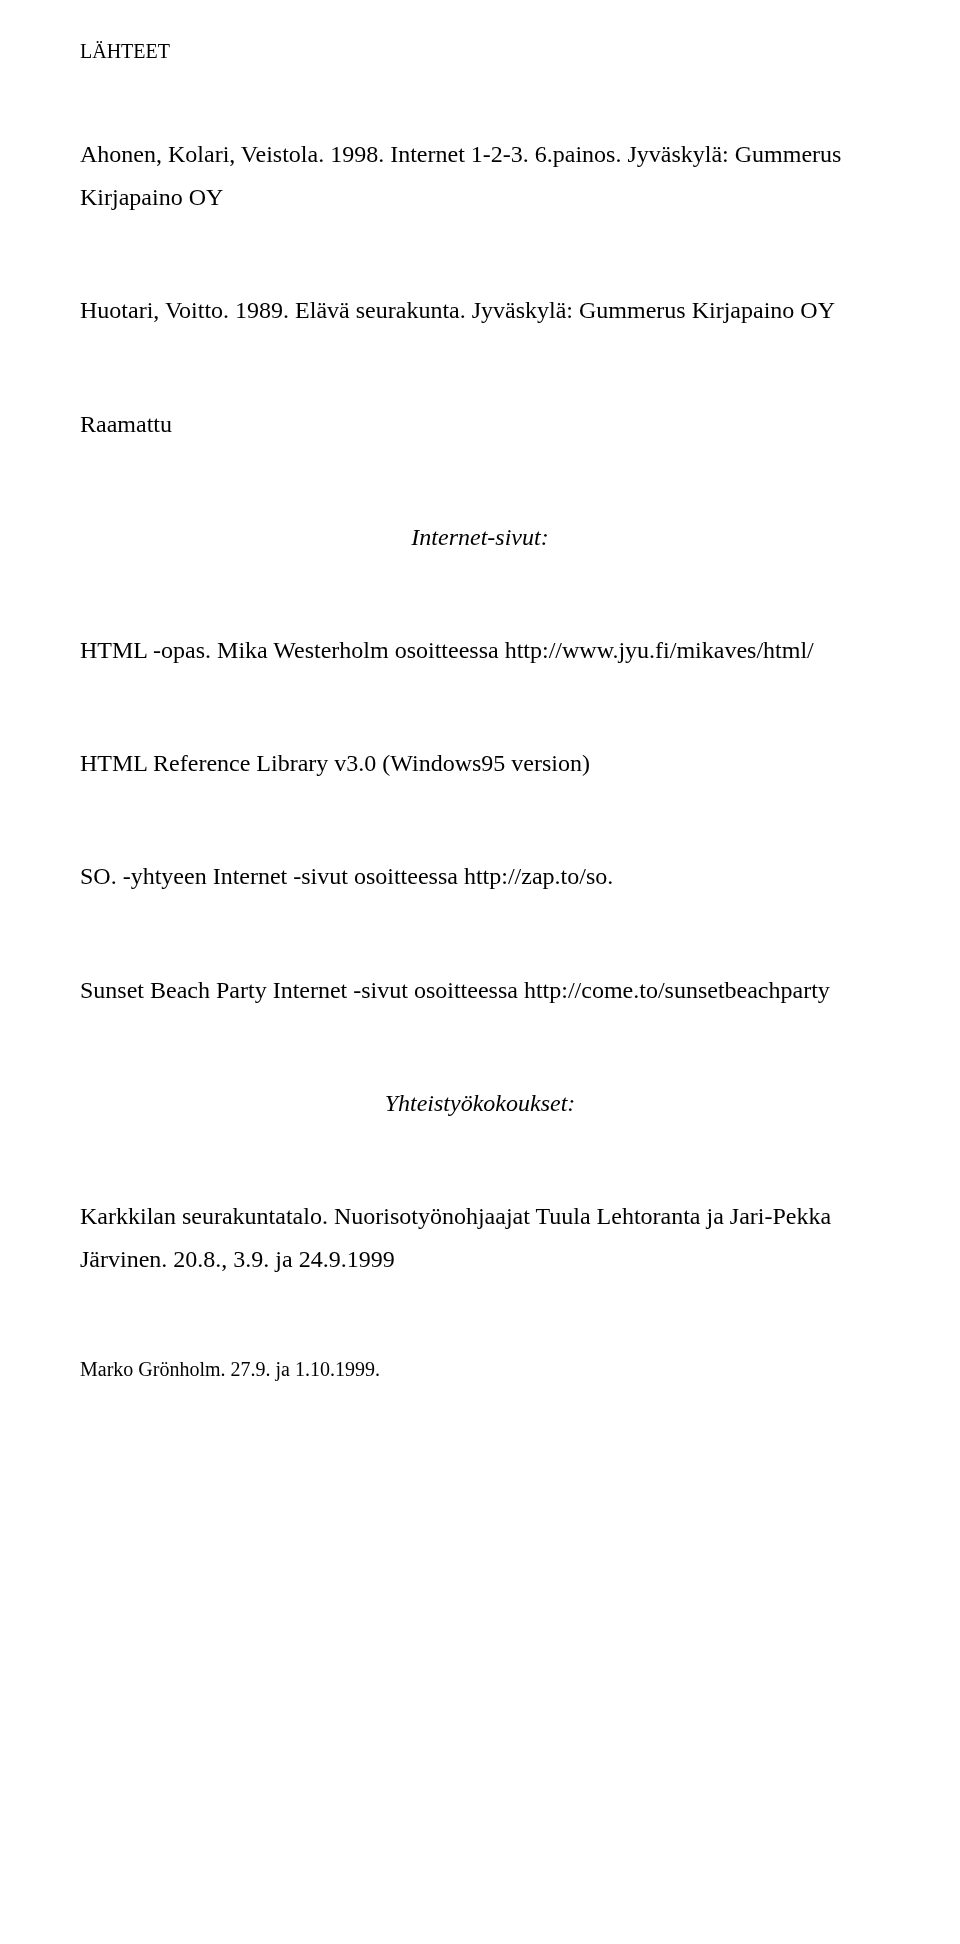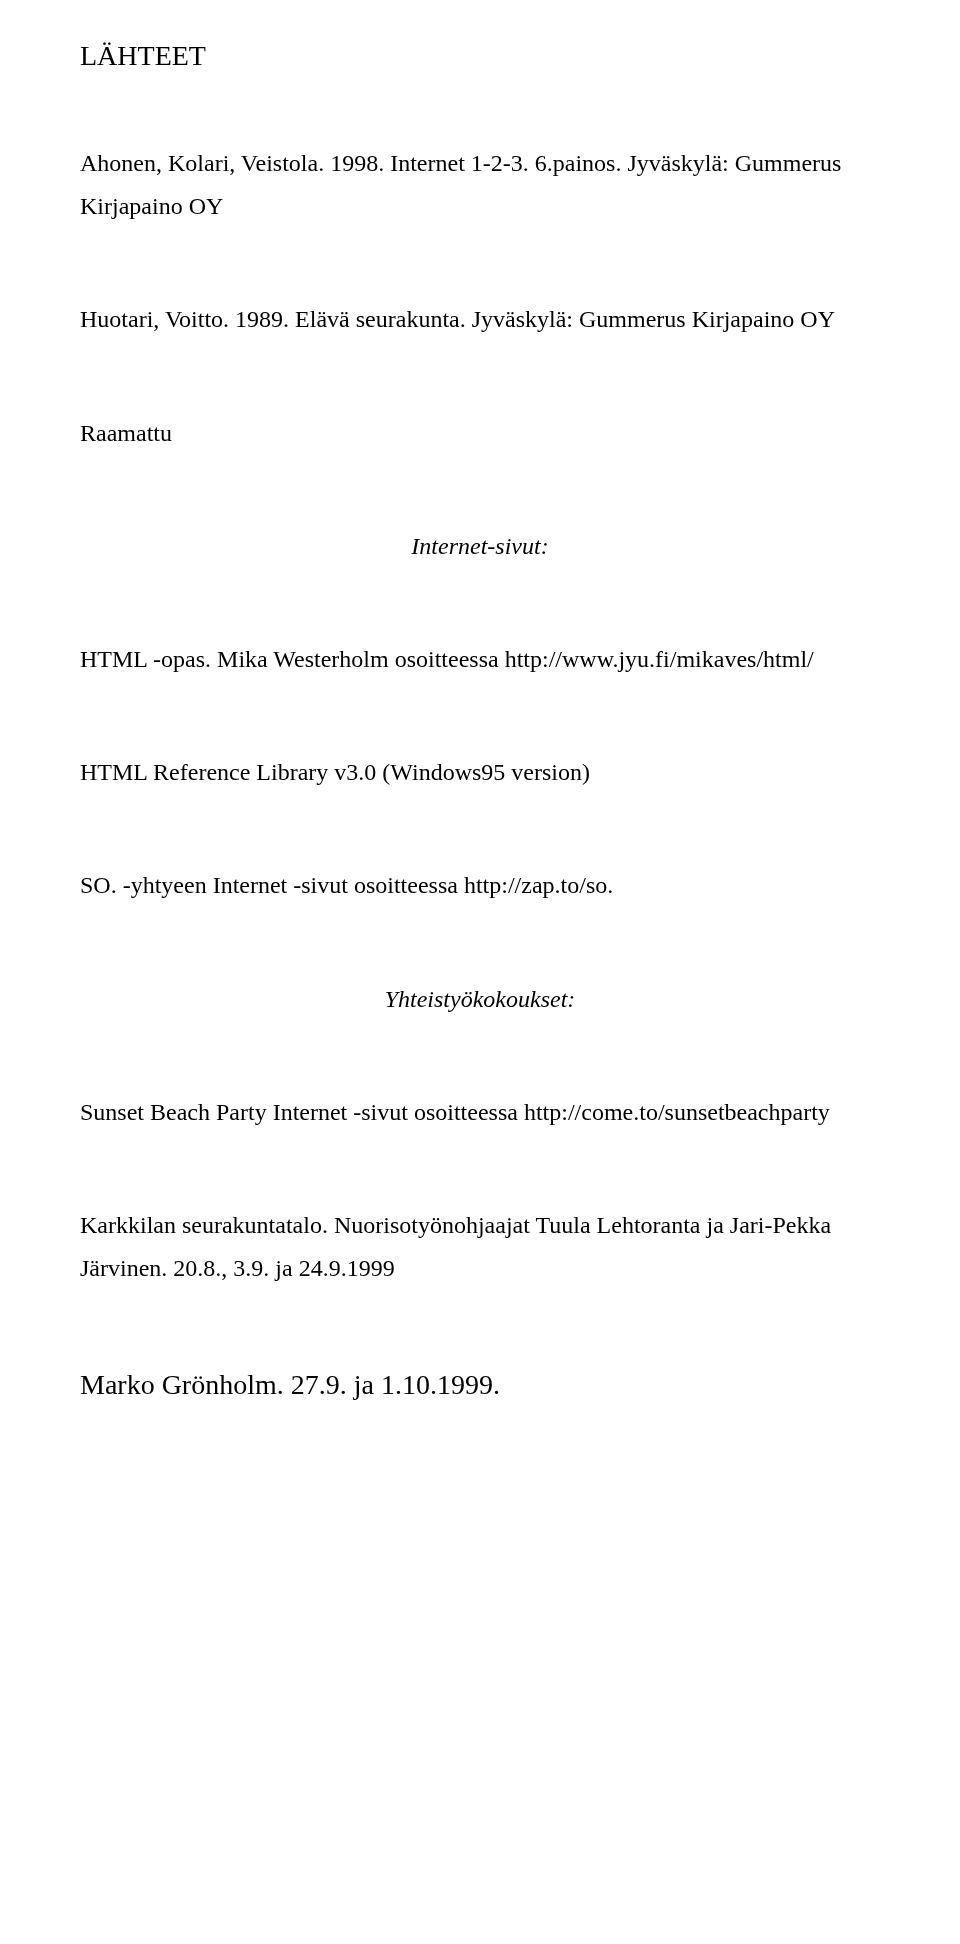--- a/index.html
+++ b/index.html
@@ -8,50 +8,50 @@
     background: #ffffff;
     font-family: "Times New Roman", Times, serif;
     color: #000000;
     width: 960px;
   }
   .page {
     padding: 40px 80px 60px 80px;
     box-sizing: border-box;
   }
   .heading {
-    font-size: 28px;
+    font-size: 20px;
     margin: 0 0 70px 0;
     font-weight: normal;
   }
   .entry {
     font-size: 24px;
     line-height: 1.8;
     margin: 0 0 70px 0;
   }
   .entry.italic {
     font-style: italic;
     text-align: center;
   }
   .last-line {
-    font-size: 28px;
+    font-size: 20px;
     line-height: 1.8;
     margin: 0;
   }
 </style>
 </head>
 <body>
 
 <div class="page">
   <div class="heading">LÄHTEET</div>
 
   <div class="entry">Ahonen, Kolari, Veistola. 1998. Internet 1-2-3. 6.painos. Jyväskylä: Gummerus Kirjapaino OY</div>
   <div class="entry">Huotari, Voitto. 1989. Elävä seurakunta. Jyväskylä: Gummerus Kirjapaino OY</div>
   <div class="entry">Raamattu</div>
   <div class="entry italic">Internet-sivut:</div>
   <div class="entry">HTML -opas. Mika Westerholm osoitteessa http://www.jyu.fi/mikaves/html/</div>
   <div class="entry">HTML Reference Library v3.0 (Windows95 version)</div>
   <div class="entry">SO. -yhtyeen Internet -sivut osoitteessa http://zap.to/so.</div>
+  <div class="entry">Sunset Beach Party Internet -sivut osoitteessa http://come.to/sunsetbeachparty</div>
   <div class="entry italic">Yhteistyökokoukset:</div>
-  <div class="entry">Sunset Beach Party Internet -sivut osoitteessa http://come.to/sunsetbeachparty</div>
   <div class="entry">Karkkilan seurakuntatalo. Nuorisotyönohjaajat Tuula Lehtoranta ja Jari-Pekka Järvinen. 20.8., 3.9. ja 24.9.1999</div>
 
   <div class="last-line">Marko Grönholm. 27.9. ja 1.10.1999.</div>
 </div>
 
 </body></html>

